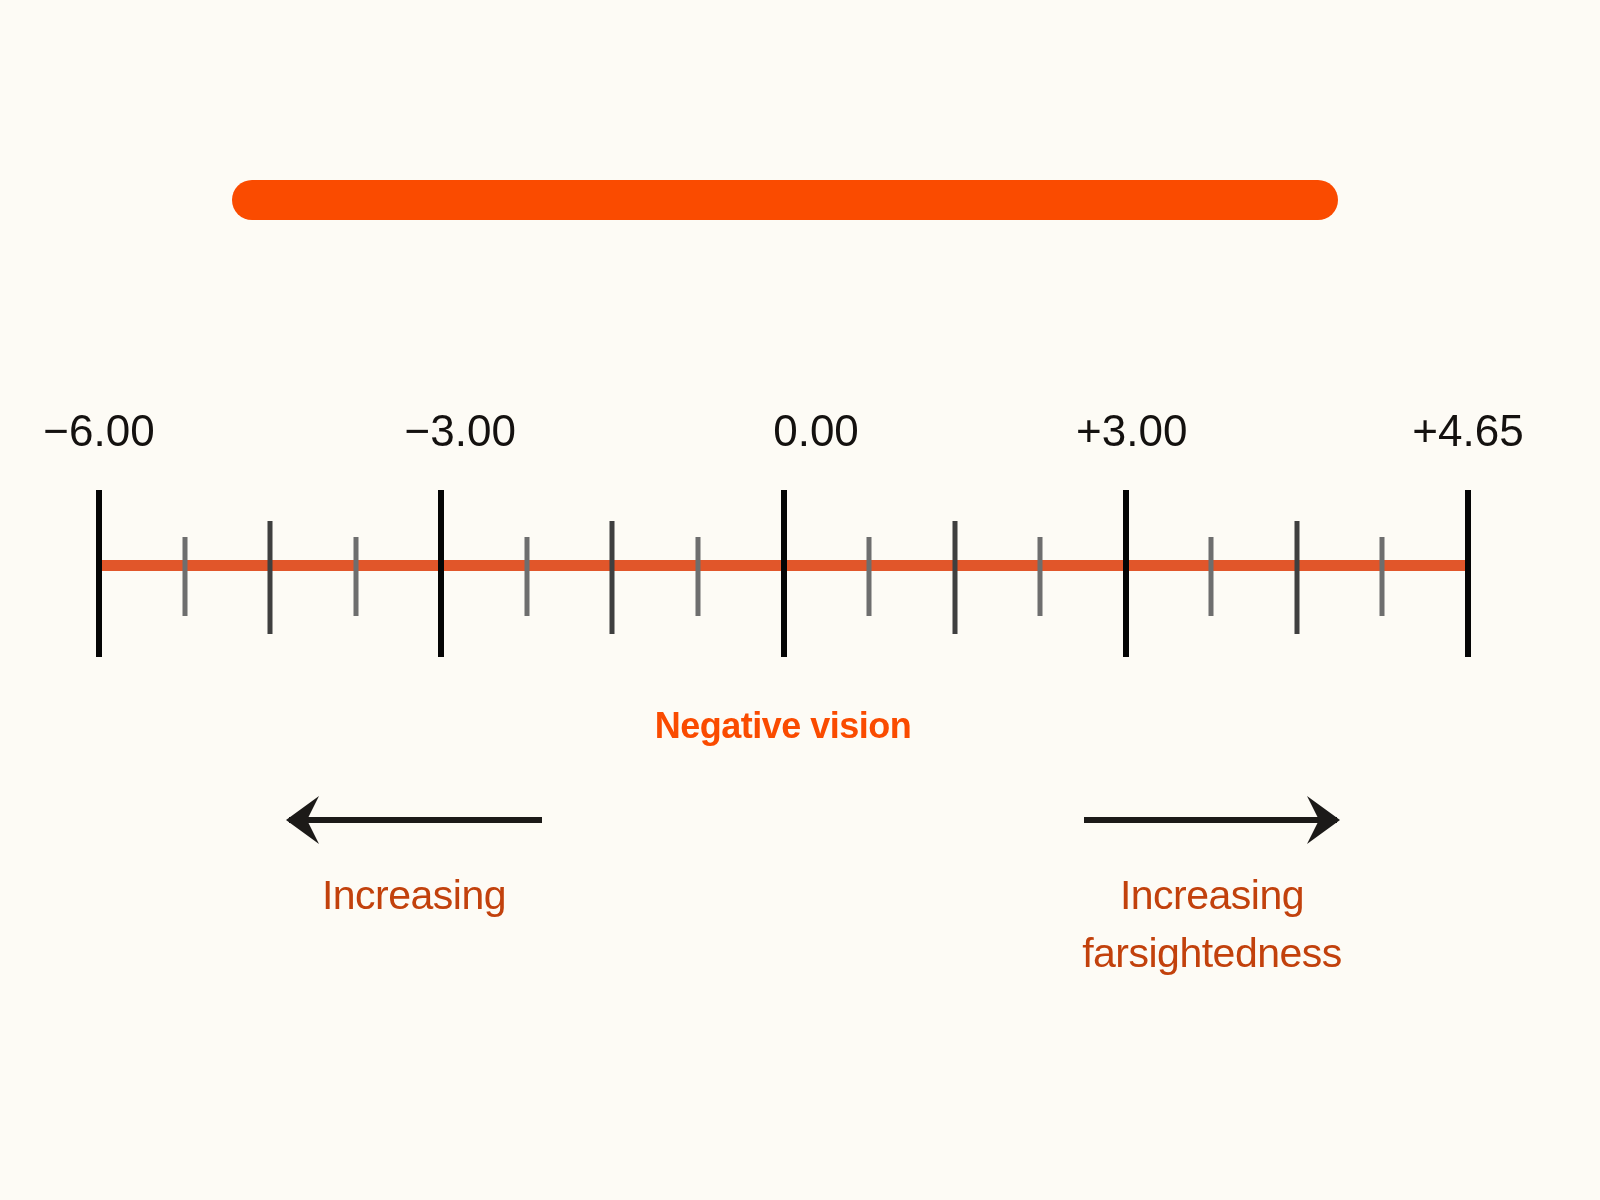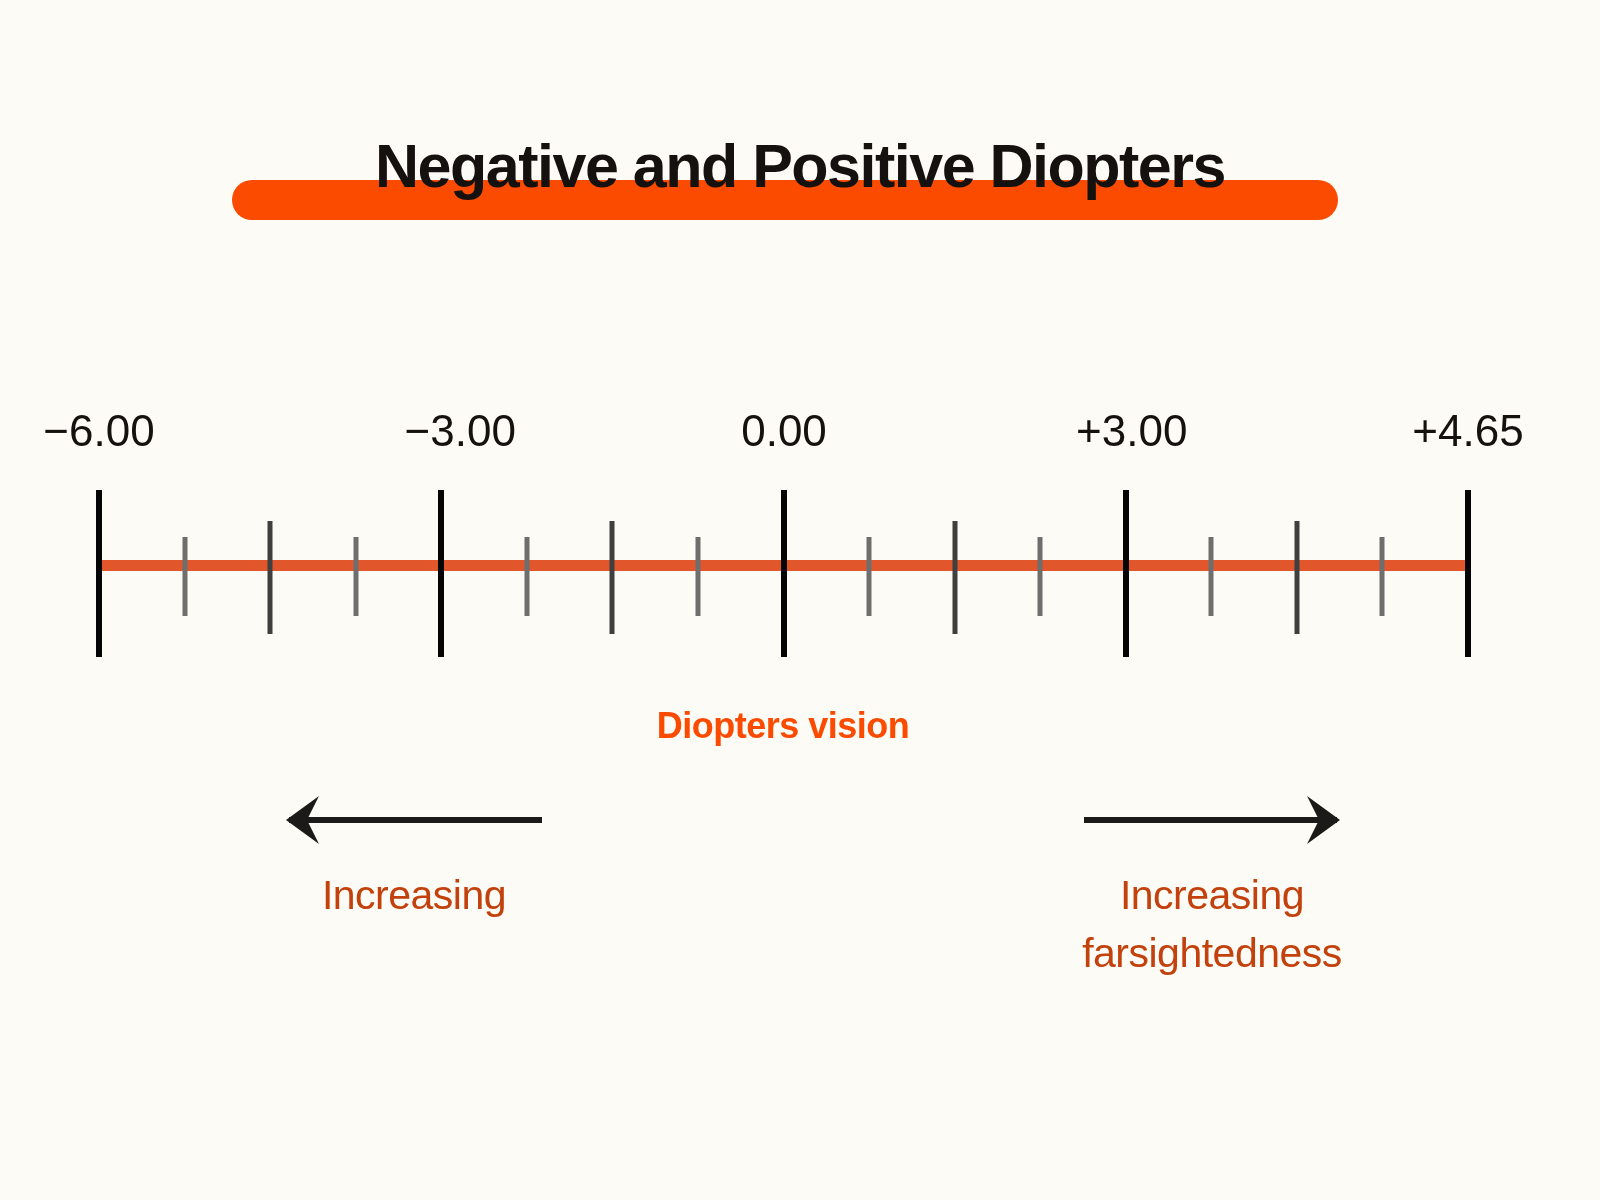--- a/index.html
+++ b/index.html
@@ -150,21 +150,20 @@
     letter-spacing: -0.5px;
   }
 </style>
 </head>
 <body>
 
 <div id="stage">
 
   <div id="title-block">
     <div id="title-highlight"></div>
-    <div id="title-text">Negative and Positive Diopters</div>
   </div>
 
   <div id="scale">
     <div id="axis-line"></div>
     <div id="ticks-layer">
         <div class="tick major" style="left: 99px;"></div>
         <div class="tick minor-light" style="left: 184.562px;"></div>
         <div class="tick minor-dark" style="left: 270.125px;"></div>
         <div class="tick minor-light" style="left: 355.688px;"></div>
         <div class="tick major" style="left: 441.25px;"></div>
@@ -177,28 +176,28 @@
         <div class="tick minor-light" style="left: 1040.19px;"></div>
         <div class="tick major" style="left: 1125.75px;"></div>
         <div class="tick minor-light" style="left: 1211.31px;"></div>
         <div class="tick minor-dark" style="left: 1296.88px;"></div>
         <div class="tick minor-light" style="left: 1382.44px;"></div>
         <div class="tick major" style="left: 1468px;"></div>
       </div>
     <div id="labels-layer">
         <div class="axis-label" style="left: 99px;">−6.00</div>
         <div class="axis-label" style="left: 441.25px; margin-left: 19px;">−3.00</div>
-        <div class="axis-label" style="left: 784px;">0.00</div>
+        <div class="axis-label" style="left: 816px;">0.00</div>
         <div class="axis-label" style="left: 1125.75px; margin-left: 6px;">+3.00</div>
         <div class="axis-label" style="left: 1468px;">+4.65</div>
       </div>
   </div>
 
   <div id="healthy-vision">
-    <span id="healthy-vision-inner">Diopters vision</span>
+    <span id="healthy-vision-inner">Negative vision</span>
   </div>
 
   <div class="direction-group" id="direction-left">
     <div class="arrow-wrap">
       <svg class="arrow-svg" width="500" height="60" viewBox="0 0 500 60">
         <rect x="125" y="27" width="253" height="6" fill="#1C1A18"></rect>
         <path d="M 122 30 L 155 6 L 143 30 L 155 54 Z" fill="#1C1A18"></path>
       </svg>
     </div>
     <div class="direction-caption">

